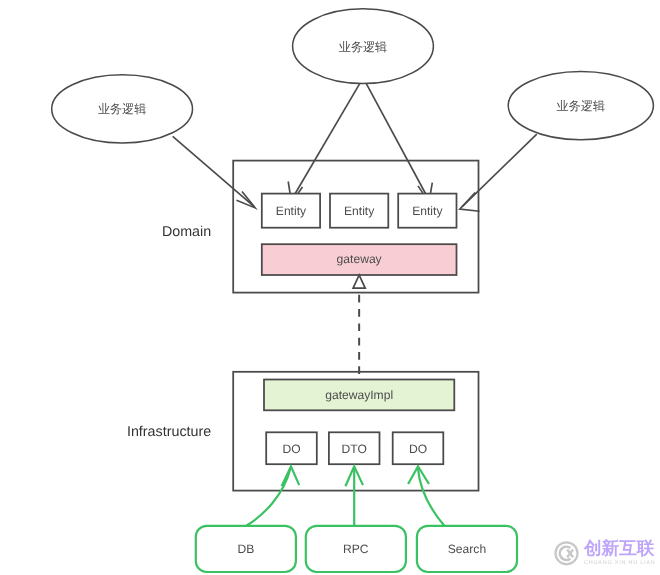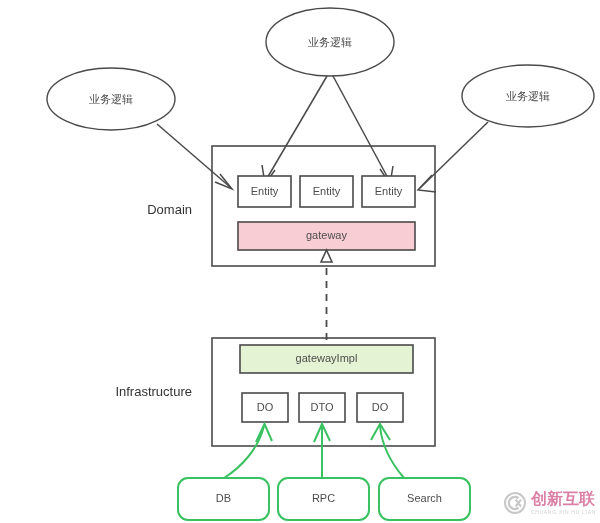--- a/index.html
+++ b/index.html
@@ -121,24 +121,24 @@
     width: 24px;
     height: 24px;
     flex: 0 0 24px;
   }
   #watermark .wm-words {
     display: flex;
     flex-direction: column;
     line-height: 1;
   }
   #watermark .wm-cn {
-    font-family: Liberation Mono, monospace;
+    font-family: Liberation Serif, serif;
     font-size: 16px;
     font-weight: bold;
-    color: #be185d;
+    color: #8b5cf6;
     letter-spacing: 0px;
   }
   #watermark .wm-en {
     font-family: "Liberation Sans", "DejaVu Sans", sans-serif;
     font-size: 5px;
     color: #a8a8a8;
     letter-spacing: 0.7px;
     margin-top: 2px;
   }
 </style>

